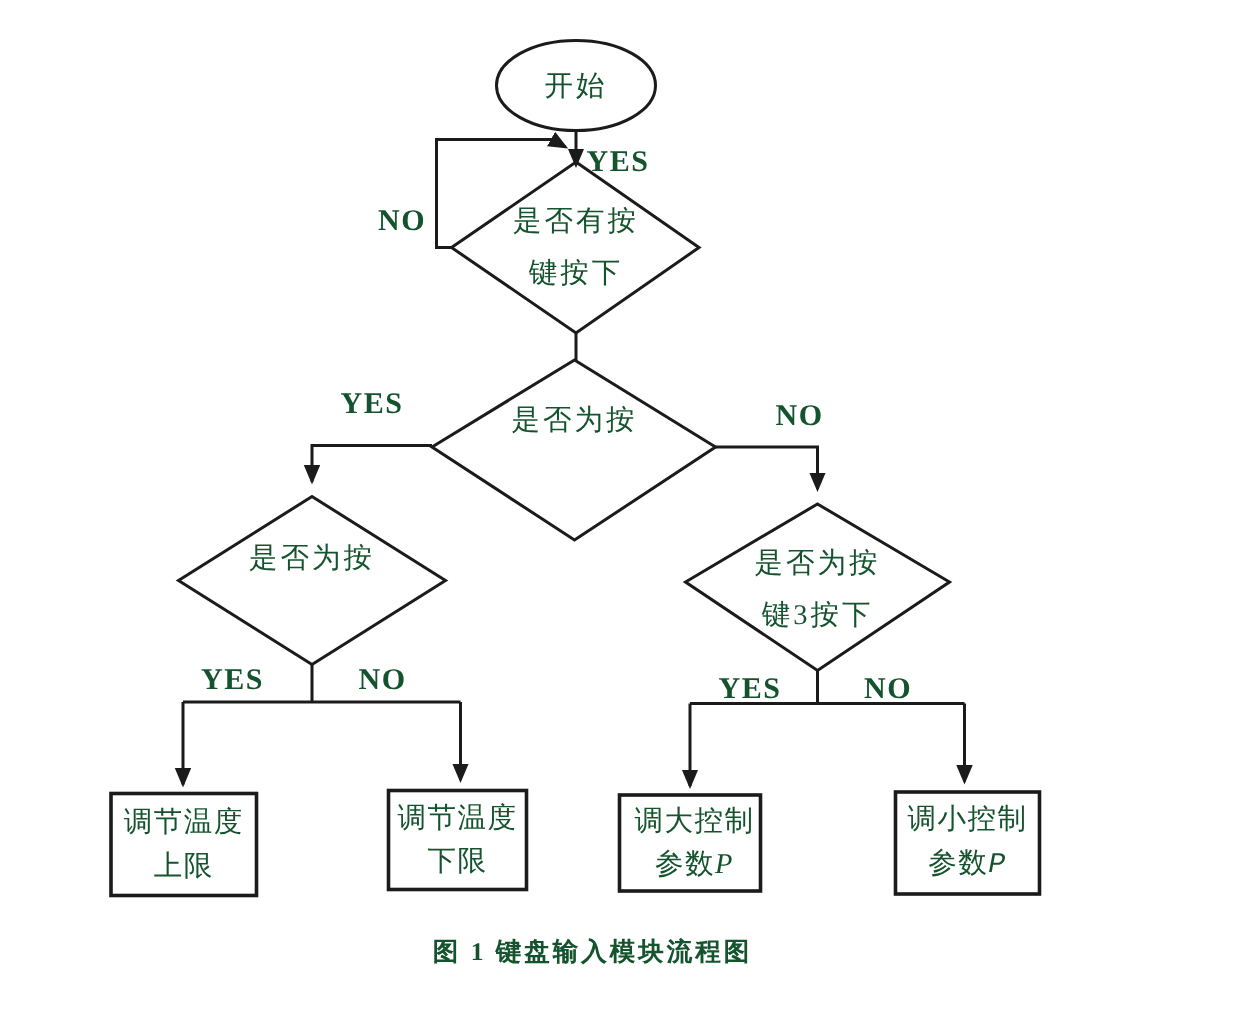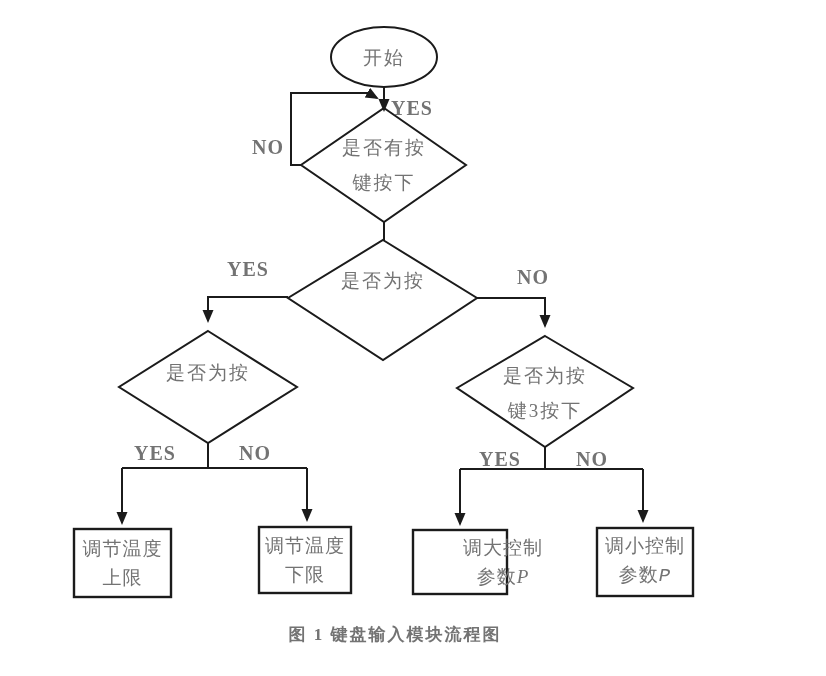--- a/index.html
+++ b/index.html
@@ -2,21 +2,21 @@
 <html><head>
 <meta charset="utf-8">
 <style>
   html, body { margin: 0; padding: 0; background: #ffffff; }
   .page {
     position: relative;
     width: 826px;
     height: 676px;
     background: #ffffff;
     font-family: "Liberation Serif", "DejaVu Serif", serif;
-    color: #737373;
+    color: #14532d;
     overflow: hidden;
   }
   .layer { position: absolute; left: 0; top: 0; }
   .txt { position: absolute; text-align: center; }
   .node-label {
     font-size: 19px;
     line-height: 35px;
     letter-spacing: 2px;
     white-space: nowrap;
   }
@@ -116,21 +116,21 @@
   <div class="txt box-label" style="left:74px; top:529px; width:97px; height:68px;">
     <span>调节温度</span>
     <span>上限</span>
   </div>
 
   <div class="txt box-label" style="left:259px; top:527px; width:92px; height:66px;">
     <span>调节温度</span>
     <span>下限</span>
   </div>
 
-  <div class="txt box-label var-italic" style="left:413px; top:530px; width:100px; height:64px;padding-left:40px;">
+  <div class="txt box-label var-italic" style="left:413px; top:530px; width:100px; height:64px;">
     <span>调大控制</span>
     <span><span>参数</span><i>P</i></span>
   </div>
 
   <div class="txt box-label var-italic" style="left:597px; top:528px; width:96px; height:68px;font-family:Liberation Mono, monospace;">
     <span>调小控制</span>
     <span><span>参数</span><i>P</i></span>
   </div>
 
   <div class="txt edge-label" style="left:391px; top:97px;">YES</div>

